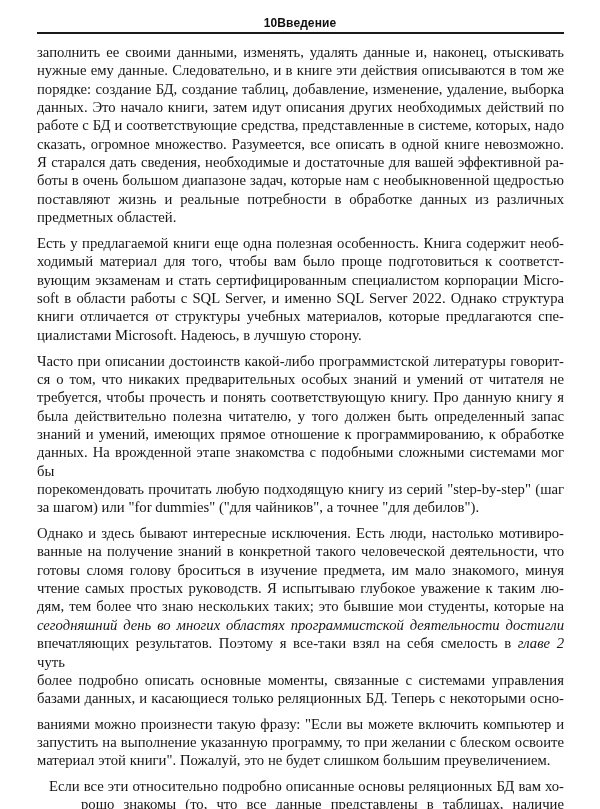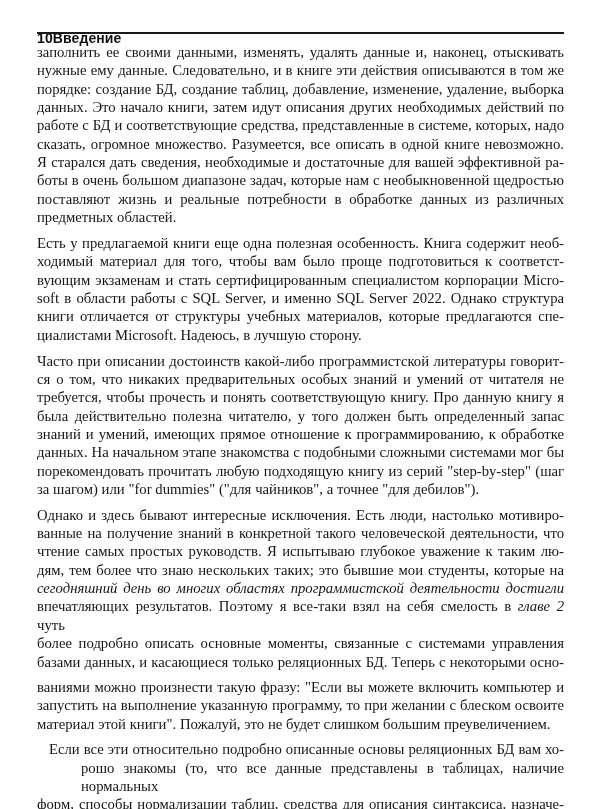--- a/index.html
+++ b/index.html
@@ -24,28 +24,28 @@
     box-sizing: border-box;
     padding: 0;
     background: #ffffff;
   }
 
   
   .page-header {
     position: absolute;
     left: 36px;
     right: 36px;
-    top: 31px;
+    top: 16px;
     height: 24px;
     display: flex;
     align-items: flex-start;
-    justify-content: flex-start;
+    justify-content: center;
     font-family: "Liberation Sans", "DejaVu Sans", sans-serif;
     font-weight: bold;
-    font-size: 14px;
+    font-size: 12px;
     letter-spacing: 0.1px;
     line-height: 15px;
     color: #101010;
   }
   .page-header .folio {
     padding-left: 1px;
   }
   .page-header .running-title {
     padding-right: 1px;
   }
@@ -122,28 +122,29 @@
       <span class="ln" style="white-space: normal; text-align: justify; text-align-last: justify;">книги отличается от структуры учебных материалов, которые предлагаются спе-</span>
       <span class="ln" style="white-space: normal; text-align: left;">циалистами Microsoft. Надеюсь, в лучшую сторону.</span>
     </p>
 
     <p class="para">
       <span class="ln" style="white-space: normal; text-align: justify; text-align-last: justify;">Часто при описании достоинств какой-либо программистской литературы говорит-</span>
       <span class="ln" style="white-space: normal; text-align: justify; text-align-last: justify;">ся о том, что никаких предварительных особых знаний и умений от читателя не</span>
       <span class="ln" style="white-space: normal; text-align: justify; text-align-last: justify;">требуется, чтобы прочесть и понять соответствующую книгу. Про данную книгу я</span>
       <span class="ln" style="white-space: normal; text-align: justify; text-align-last: justify;">была действительно полезна читателю, у того должен быть определенный запас</span>
       <span class="ln" style="white-space: normal; text-align: justify; text-align-last: justify;">знаний и умений, имеющих прямое отношение к программированию, к обработке</span>
-      <span class="ln" style="white-space: normal; text-align: justify; text-align-last: justify;">данных. На начальном этапе знакомства с подобными сложными системами мог бы</span>
+      <span class="ln" style="white-space: normal; text-align: justify; text-align-last: justify;">данных. На врожденной этапе знакомства с подобными сложными системами мог бы</span>
       <span class="ln" style="white-space: normal; text-align: justify; text-align-last: justify;">порекомендовать прочитать любую подходящую книгу из серий "step-by-step" (шаг</span>
       <span class="ln" style="white-space: normal; text-align: left;">за шагом) или "for dummies" ("для чайников", а точнее "для дебилов").</span>
     </p>
 
     <p class="para">
       <span class="ln" style="white-space: normal; text-align: justify; text-align-last: justify;">Однако и здесь бывают интересные исключения. Есть люди, настолько мотивиро-</span>
       <span class="ln" style="white-space: normal; text-align: justify; text-align-last: justify;">ванные на получение знаний в конкретной такого человеческой деятельности, что</span>
+      <span class="ln" style="white-space: normal; text-align: justify; text-align-last: justify;">готовы сломя голову броситься в изучение предмета, им мало знакомого, минуя</span>
       <span class="ln" style="white-space: normal; text-align: justify; text-align-last: justify;">чтение самых простых руководств. Я испытываю глубокое уважение к таким лю-</span>
       <span class="ln" style="white-space: normal; text-align: justify; text-align-last: justify;">дям, тем более что знаю нескольких таких; это бывшие мои студенты, которые на</span>
       <span class="ln" style="white-space: normal; text-align: justify; text-align-last: justify; font-style: italic;">сегодняшний день во многих областях программистской деятельности достигли</span>
       <span class="ln" style="white-space: normal; text-align: justify; text-align-last: justify;"><span>впечатляющих результатов. Поэтому я все-таки взял на себя смелость в </span><em class="it">главе 2</em><span> чуть</span></span>
       <span class="ln" style="white-space: normal; text-align: justify; text-align-last: justify;">более подробно описать основные моменты, связанные с системами управления</span>
       <span class="ln" style="white-space: normal; text-align: justify; text-align-last: justify;">базами данных, и касающиеся только реляционных БД. Теперь с некоторыми осно-</span>
       <span class="ln" style="white-space: normal; text-align: justify; text-align-last: justify; margin-top: 7px;">ваниями можно произнести такую фразу: "Если вы можете включить компьютер и</span>
       <span class="ln" style="white-space: normal; text-align: justify; text-align-last: justify;">запустить на выполнение указанную программу, то при желании с блеском освоите</span>
       <span class="ln" style="white-space: normal; text-align: left;">материал этой книги". Пожалуй, это не будет слишком большим преувеличением.</span>
     </p>

